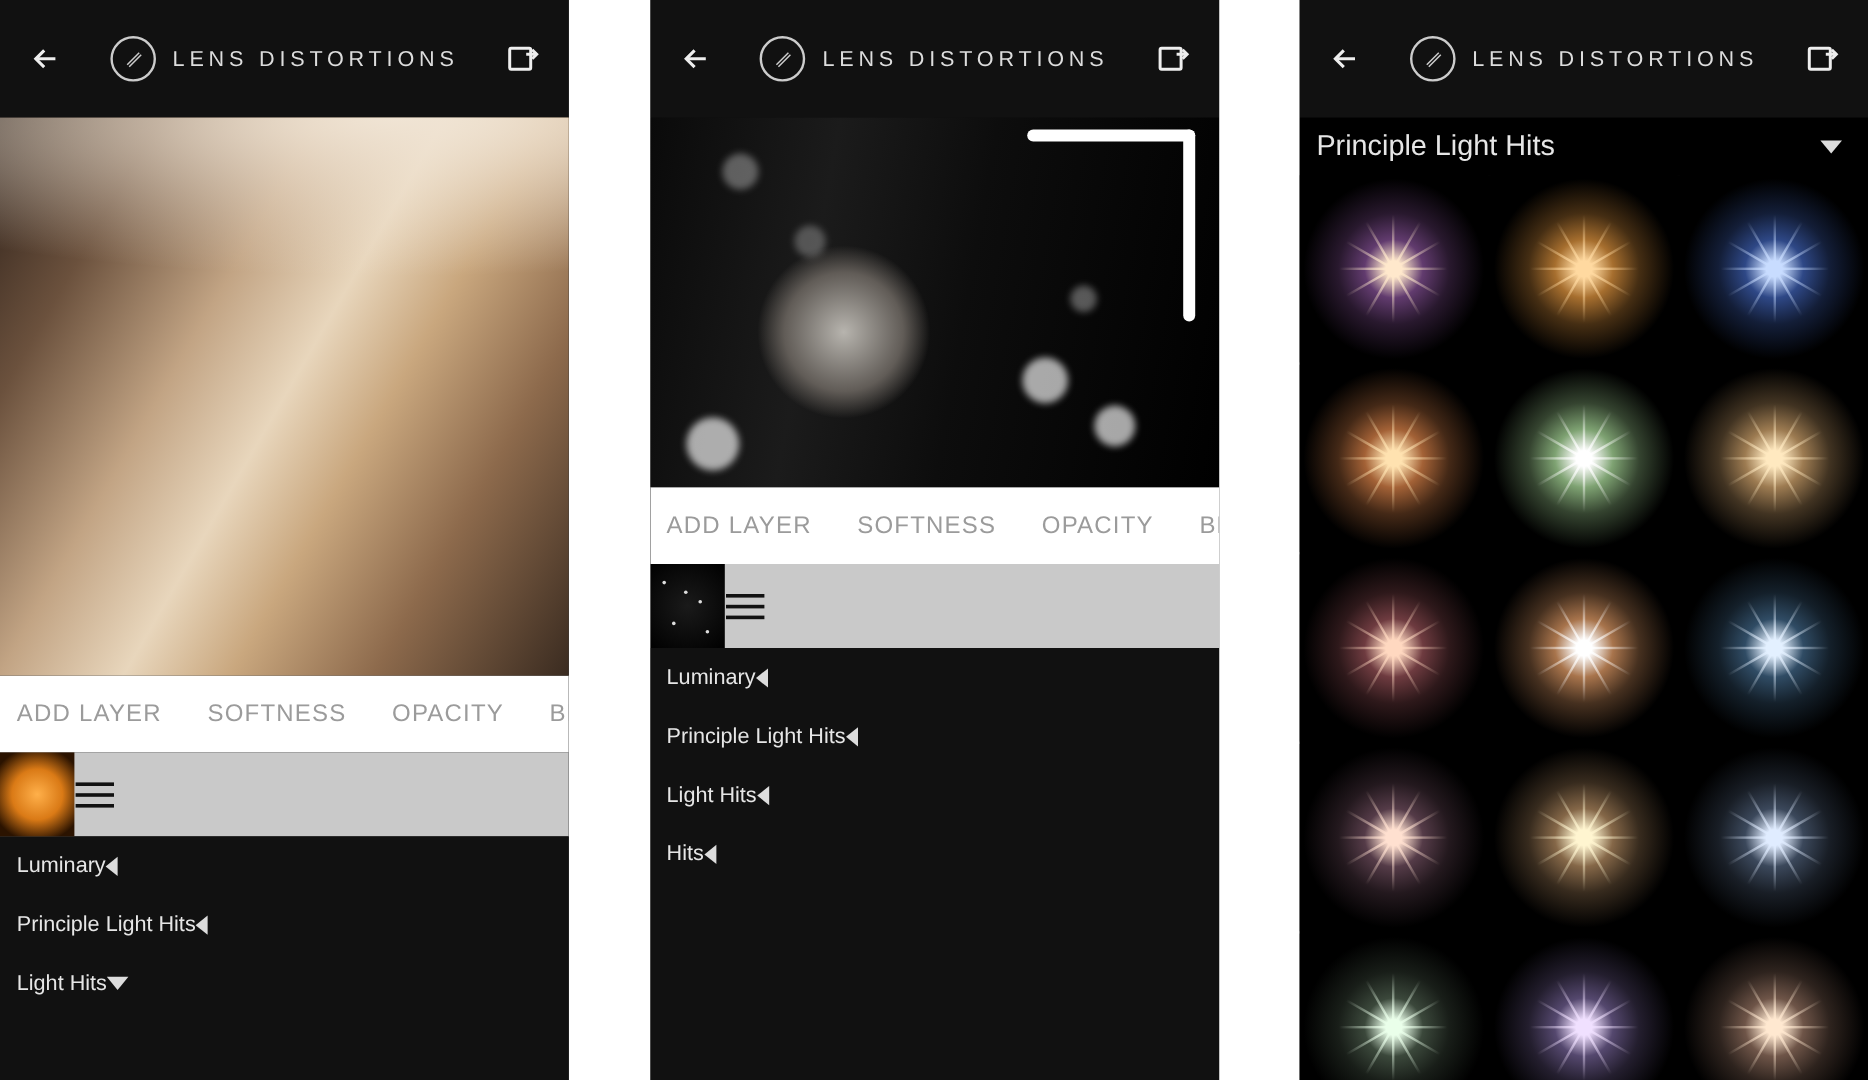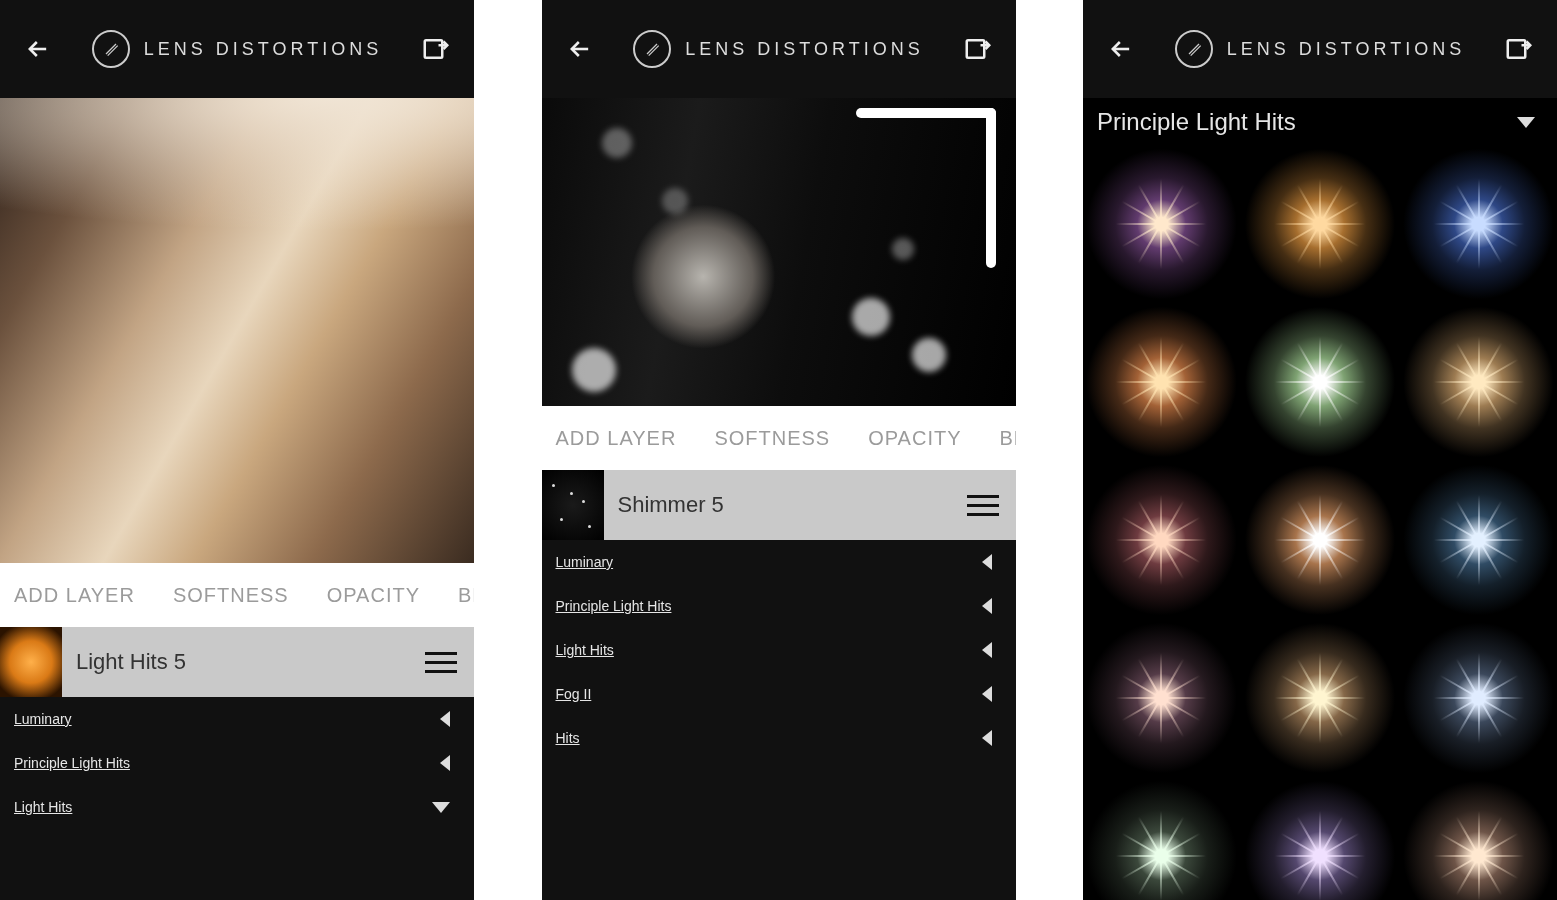--- a/index.html
+++ b/index.html
@@ -166,27 +166,25 @@
 
   
   .cat-list {
     flex: 1;
     background: #111;
     overflow: hidden;
   }
   .cat {
     display: flex;
     align-items: center;
-    justify-content: space-between;
     padding: 14px 24px 14px 14px;
     color: #e6e6e6;
-    font-size: 14px;
+    font-size: 18px;
     font-weight: 300;
     cursor: pointer;
-    text-decoration: underline;
   }
   .caret-left {
     width: 0; height: 0;
     border-top: 8px solid transparent;
     border-bottom: 8px solid transparent;
     border-right: 10px solid #ddd;
   }
   .caret-down {
     width: 0; height: 0;
     border-left: 9px solid transparent;
@@ -276,21 +274,20 @@
 
   <div class="tabs">
     <span class="tab">ADD LAYER</span>
     <span class="tab">SOFTNESS</span>
     <span class="tab">OPACITY</span>
     <span class="tab">BRIGHTNESS</span>
   </div>
 
   <div class="effect-row">
     <div class="effect-thumb thumb-orange"></div>
-    <div class="effect-label">Light Hits 5</div>
     <div class="hamburger">
         <span></span>
         <span></span>
         <span></span>
       </div>
   </div>
 
   <div class="cat-list">
     <div class="cat">
       <span>Luminary</span>
@@ -353,43 +350,38 @@
   </div>
 
   <div class="effect-row">
     <div class="effect-thumb thumb-shimmer">
       <span class="shimmer-dot" style="top:14px;left:10px"></span>
       <span class="shimmer-dot" style="top:30px;left:40px"></span>
       <span class="shimmer-dot" style="top:48px;left:18px"></span>
       <span class="shimmer-dot" style="top:22px;left:28px"></span>
       <span class="shimmer-dot" style="top:55px;left:46px"></span>
     </div>
-    <div class="effect-label">Shimmer 5</div>
     <div class="hamburger">
         <span></span>
         <span></span>
         <span></span>
       </div>
   </div>
 
   <div class="cat-list">
     <div class="cat">
       <span>Luminary</span>
       <span class="caret-left"></span>
     </div>
     <div class="cat">
       <span>Principle Light Hits</span>
       <span class="caret-left"></span>
     </div>
     <div class="cat">
       <span>Light Hits</span>
-      <span class="caret-left"></span>
-    </div>
-    <div class="cat">
-      <span>Fog II</span>
       <span class="caret-left"></span>
     </div>
     <div class="cat">
       <span>Hits</span>
       <span class="caret-left"></span>
     </div>
   </div>
 </div>
 
 <div class="panel panel-3">

